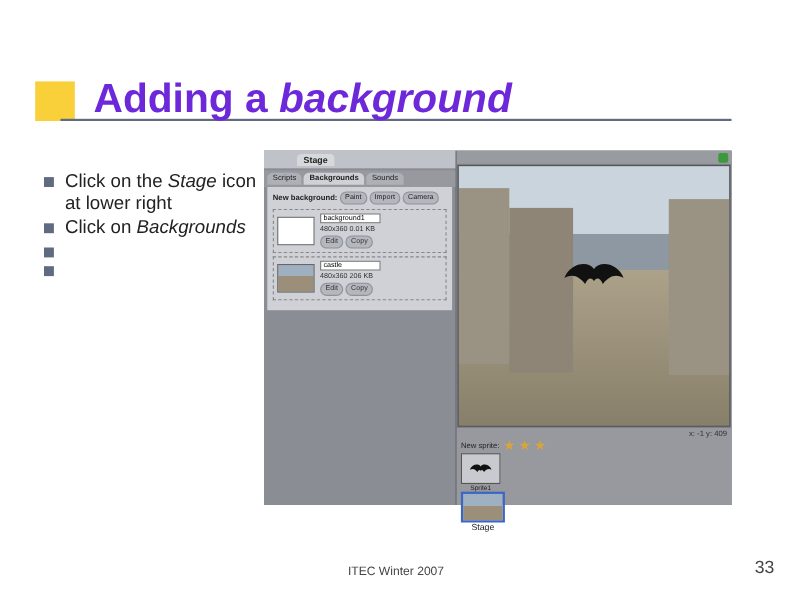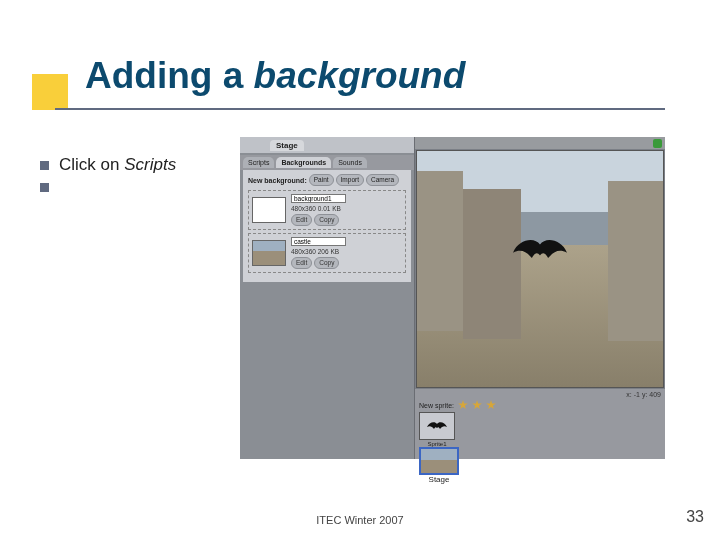--- a/index.html
+++ b/index.html
@@ -18,23 +18,23 @@
     z-index: 0;
   }
   .title-underline {
     position: absolute;
     left: 55px; top: 108px;
     width: 610px;
     border-top: 2px solid #606a80;
   }
   .slide-title {
     position: absolute;
-    left: 85px; top: 55px;
+    left: 85px; top: 69px;
     font-size: 37px;
-    color: #0c4a6e;
+    color: #6d28d9;
     font-family: Verdana, sans-serif;
     z-index: 2;
   }
   .slide-title .em { font-style: italic; font-weight: bold; }
 
   .bullets {
     position: absolute;
     left: 40px; top: 155px;
     width: 195px;
     color: #222;
@@ -206,22 +206,31 @@
 <div class="title-underline"></div>
 
 <h1 class="slide-title">
   <span>Adding a </span><span class="em">background</span>
 </h1>
 
 <ul class="bullets">
   <li>
     <span class="bmark"></span>
     <span class="btxt">
-      <span>Click on </span><span class="em">Scripts</span><span></span>
+      <span>Click on the </span><span class="em">Stage</span><span> icon at lower right</span>
     </span>
+  </li>
+  <li>
+    <span class="bmark"></span>
+    <span class="btxt">
+      <span>Click on </span><span class="em">Backgrounds</span><span></span>
+    </span>
+  </li>
+  <li>
+    <span class="bmark"></span>
   </li>
   <li>
     <span class="bmark"></span>
   </li>
 </ul>
 
 <div class="screenshot">
 
   <div class="middle-panel">
     <div class="sel-header">

